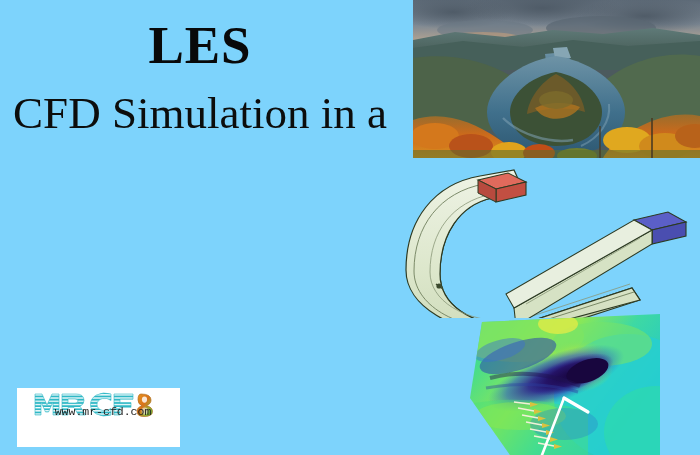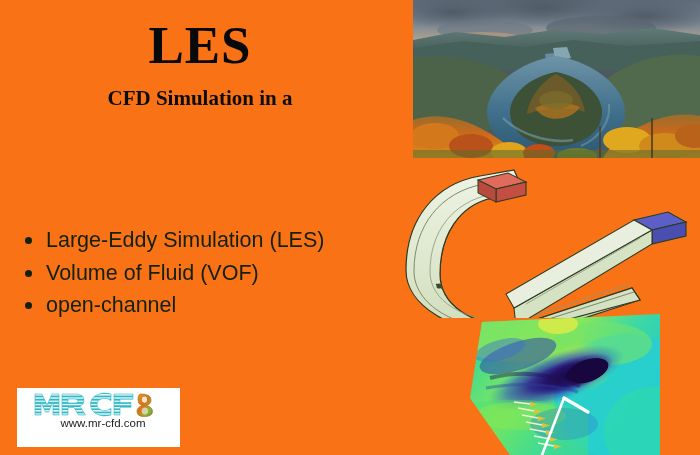--- a/index.html
+++ b/index.html
@@ -2,32 +2,32 @@
 <html><head>
 <meta charset="utf-8">
 <style>
   html,body{margin:0;padding:0;}
   body{
     width:700px;height:455px;overflow:hidden;
     background:#6ab03e;
     font-family:"Liberation Sans", sans-serif;
     position:relative;
   }
-  .poster{position:absolute;inset:0;background:#f97316;overflow:hidden;}
+  .poster{position:absolute;inset:0;background:#7dd3fc;overflow:hidden;}
 
   
   .title-block{position:absolute;left:0;top:18px;width:400px;text-align:center;}
   .title-main{
     font-family:"Liberation Serif", serif;
     font-weight:bold;font-size:53px;line-height:1.04;color:#08090a;
     letter-spacing:1px;margin:0;
   }
   .title-sub{
     font-family:"Liberation Serif", serif;
-    font-weight:bold;font-size:21px;line-height:1.28;color:#0c0d0c;
+    font-weight:normal;font-size:45px;line-height:1.28;color:#0c0d0c;
     margin:12px 0 7px 0;
   }
   .title-sub div{white-space:nowrap;}
 
   .bullets{position:absolute;left:18px;top:224px;width:400px;margin:0;padding:0;list-style:none;}
   .bullets li{
     position:relative;
     font-family:"Liberation Sans", sans-serif;
     font-size:21.5px;line-height:1.52;color:#11210d;
     padding-left:28px;
@@ -41,22 +41,22 @@
   .logo-box{
     position:absolute;left:17px;top:388px;width:163px;height:59px;
     background:#ffffff;overflow:hidden;
   }
   .logo-word{
     position:absolute;left:0;right:0;top:3px;height:26px;
     text-align:center;
   }
   .logo-word svg{display:block;margin:0 auto;}
   .logo-lines{
-    position:absolute;left:0;right:0;top:28px;text-align:center;
-    font-family:Liberation Sans, sans-serif;
+    position:absolute;left:0;right:0;top:16px;text-align:center;
+    font-family:Liberation Mono, monospace;
     font-size:11.5px;line-height:1.32;color:#1c1c1c;padding-left:9px;
   }
 
   
   .photo{
     position:absolute;left:413px;top:0;width:287px;height:158px;
     overflow:hidden;background:#4c5a5e;
   }
   .photo svg{display:block;}
 
@@ -76,25 +76,20 @@
 
 <div class="poster">
 
   <div class="title-block">
     <h1 class="title-main">LES</h1>
     <div class="title-sub">
       <div>CFD Simulation in a</div>
     </div>
   </div>
 
-  <ul class="bullets">
-    <li>Large-Eddy Simulation (LES)</li>
-    <li>Volume of Fluid (VOF)</li>
-    <li>open-channel</li>
-  </ul>
 
   <div class="logo-box">
     <div class="logo-word">
       <svg width="132" height="26" viewBox="0 0 132 26">
         <defs>
           <pattern id="stripes" width="4" height="3.2" patternUnits="userSpaceOnUse">
             <rect width="4" height="3.2" fill="#2fb8c6"></rect>
             <rect width="4" height="1.3" fill="#ffffff"></rect>
           </pattern>
           <linearGradient id="dgrad" x1="0" y1="0" x2="1" y2="1">

